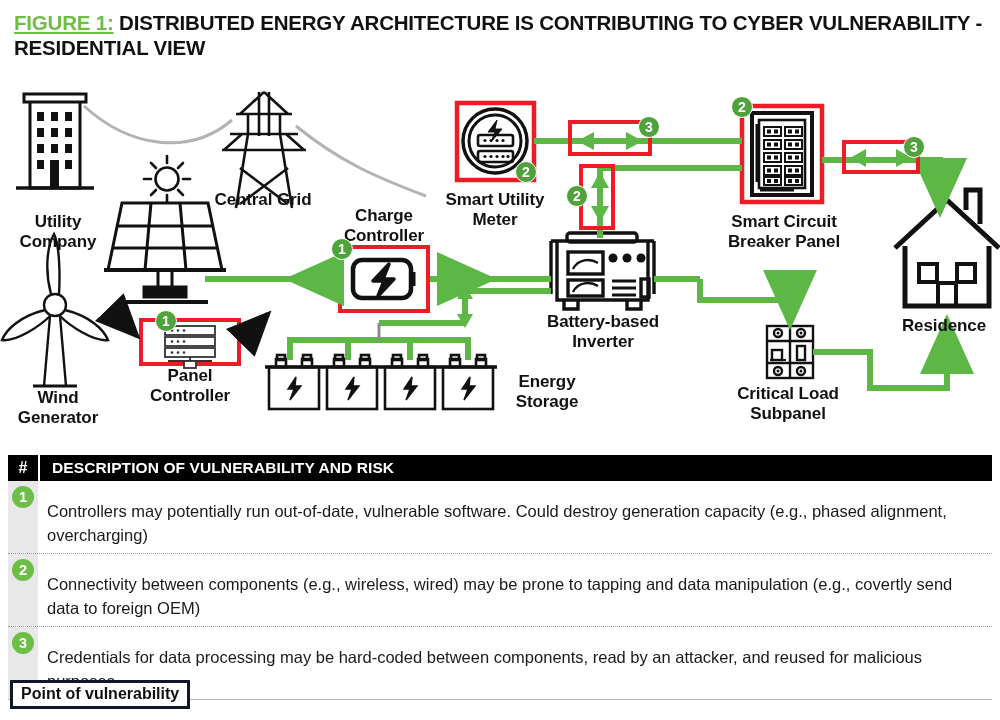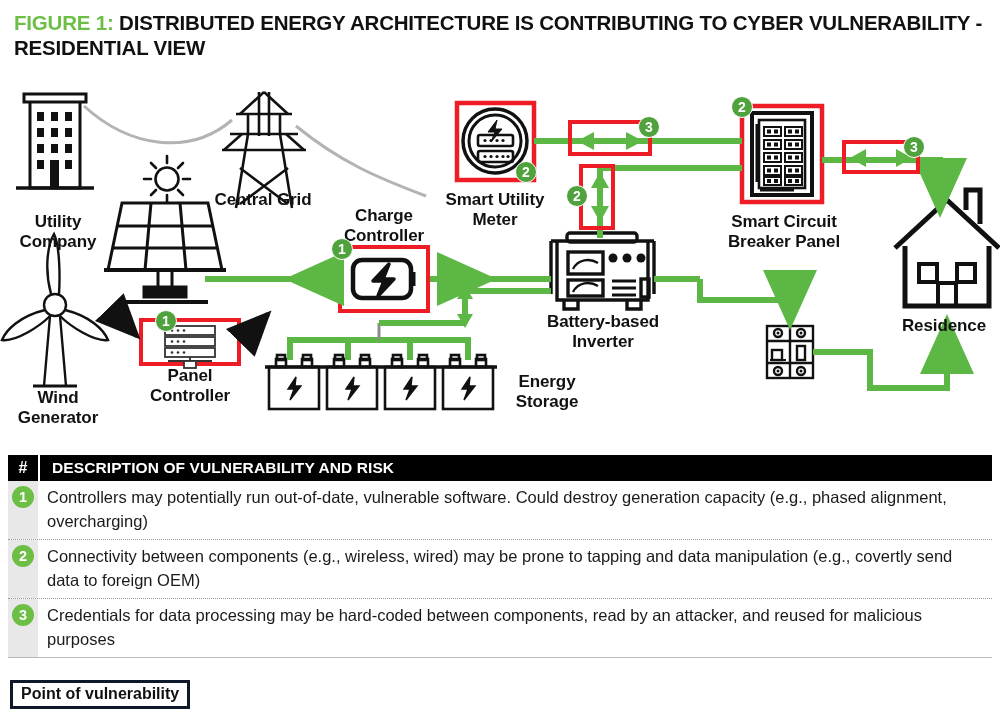--- a/index.html
+++ b/index.html
@@ -11,21 +11,21 @@
     overflow:hidden;
     position:relative;
   }
   
   #title-block{
     position:absolute;left:14px;top:10px;width:975px;
     font-weight:bold;font-size:20.5px;line-height:25px;
     letter-spacing:-0.2px;
     text-transform:uppercase;
   }
-  #title-block .fig{color:#6cbe45;}
+  #title-block .fig{color:#6cbe45;text-decoration:underline;}
   #title-block .rest{color:#111;}
 
   
   #diagram{
     position:absolute;left:0;top:78px;width:1000px;height:372px;
   }
   #diagram svg{display:block;}
 
   .lbl{
     position:absolute;
@@ -57,21 +57,21 @@
     border-bottom:1px dotted #9a9a9a;
     min-height:52px;
   }
   .tbl-row:last-child{border-bottom:1px solid #b9b9b9;}
   .tbl-row .c1{
     width:30px;background:#e8e8e8;align-self:stretch;
     display:flex;justify-content:center;padding-top:5px;
     flex:0 0 30px;
   }
   .tbl-row .c2{
-    flex:1;padding:4px 10px 6px 9px;font-size:16.5px;line-height:24px;color:#1a1a1a;
+    flex:1;padding:18px 10px 6px 9px;font-size:16.5px;line-height:24px;color:#1a1a1a;
   }
   .badge{
     width:22px;height:22px;border-radius:50%;
     background:#6cbe45;color:#fff;
     font-size:14.5px;font-weight:bold;
     display:flex;align-items:center;justify-content:center;
     line-height:1;
   }
   
   .dbadge{
@@ -438,20 +438,22 @@
   <div class="lbl" style="left:326px;top:128px;width:116px">Charge
 Controller</div>
   <div class="lbl" style="left:428px;top:112px;width:134px">Smart Utility
 Meter</div>
   <div class="lbl" style="left:530px;top:234px;width:146px">Battery-based
 Inverter</div>
   <div class="lbl" style="left:496px;top:294px;width:102px">Energy
 Storage</div>
   <div class="lbl" style="left:702px;top:134px;width:164px">Smart Circuit
 Breaker Panel</div>
+  <div class="lbl" style="left:708px;top:306px;width:160px">Critical Load
+Subpanel</div>
   <div class="lbl" style="left:888px;top:238px;width:112px">Residence</div>
 </div>
 
 <div id="vuln-table">
   <div class="tbl-head">
     <div class="c1">#</div>
     <div class="c2">DESCRIPTION OF VULNERABILITY AND RISK</div>
   </div>
 
   <div class="tbl-row">

